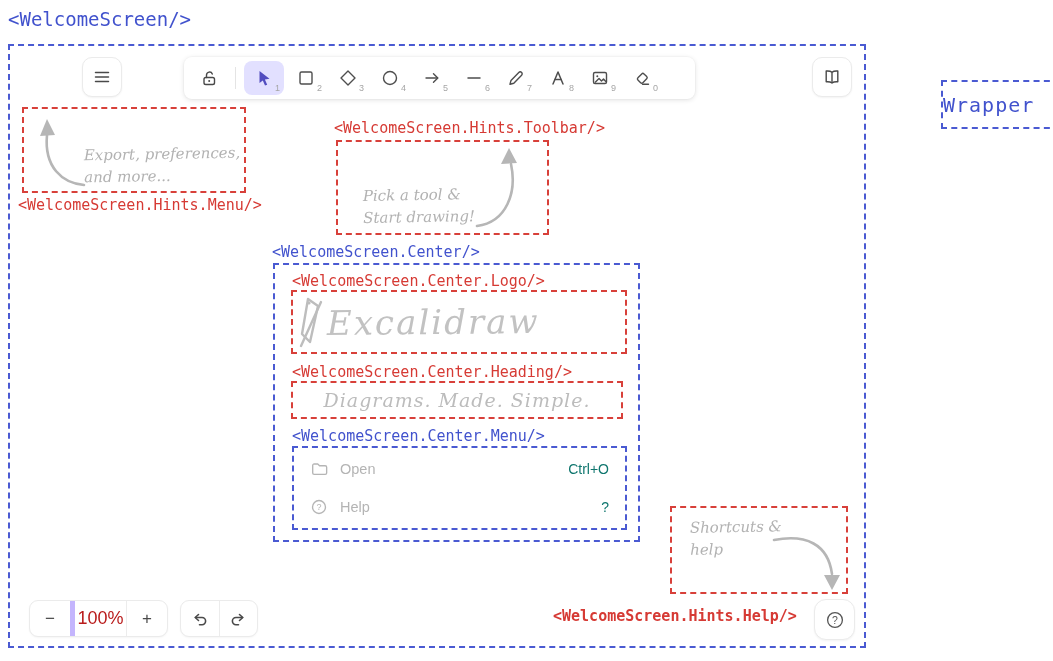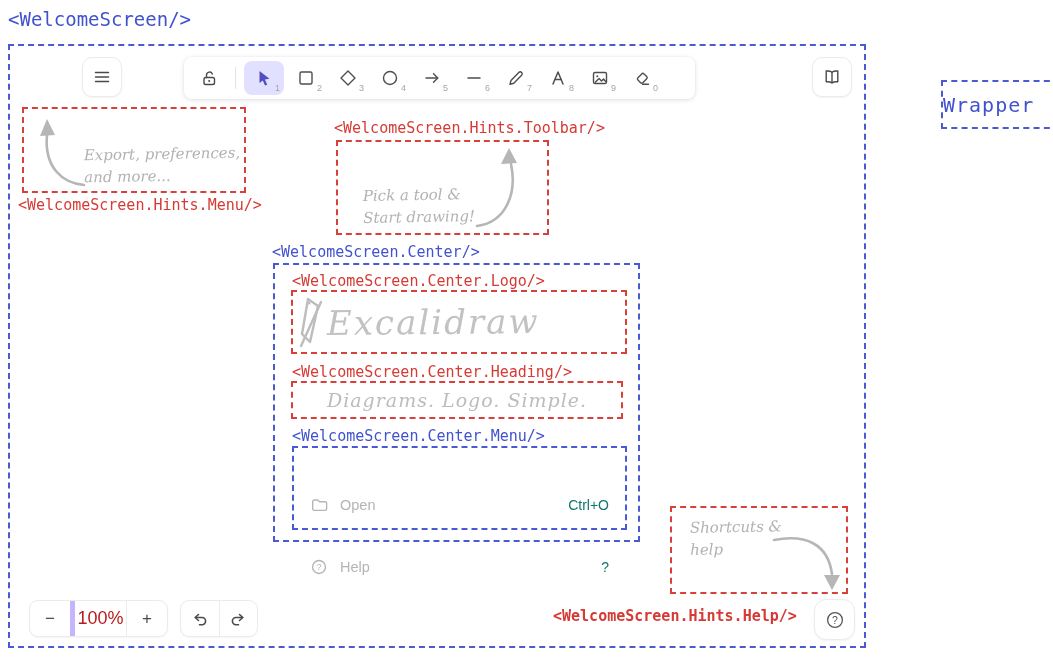--- a/index.html
+++ b/index.html
@@ -68,21 +68,21 @@
 
   .heading-label { left:292px; top:363px; }
   .heading-box   { left:291px; top:381px; width:332px; height:38px;
                    display:flex; align-items:center; justify-content:center; }
   .heading-text  { font-family:"DejaVu Serif", serif; font-style:italic; font-size:19px;
                    color:#bcbcbc; letter-spacing:1px; }
 
   .menu-label { left:292px; top:427px; }
   .menu-box   { left:292px; top:446px; width:335px; height:84px;
                 display:flex; flex-direction:column; justify-content:space-between; padding:8px 6px; }
-  .menu-row   { display:flex; align-items:center; gap:12px; padding:4px 10px; border-radius:6px; cursor:pointer;margin-top:36px; }
+  .menu-row   { display:flex; align-items:center; gap:12px; padding:4px 10px; border-radius:6px; cursor:pointer; }
   .menu-row .mi-label { font-size:14.5px; color:#b4b4b4; flex:1; }
   .menu-row .mi-shortcut { font-size:14px; color:#0f766e; }
 
   
   .zoom-group { position:absolute; left:29px; top:600px; width:139px; height:37px;
                 background:#fff; border:1px solid #ebebeb; border-radius:9px;
                 display:flex; align-items:stretch; box-shadow:0 1px 2px rgba(0,0,0,.04); }
   .zoom-group .cell { display:flex; align-items:center; justify-content:center; cursor:pointer; }
   .zoom-out, .zoom-in { width:40px; font-size:17px; color:#4a4a4a; }
   .zoom-level { flex:1; font-size:18px; color:#b91c1c; border-left:5px solid #c4b5fd;
@@ -253,21 +253,21 @@
         <path d="M15 5 L25 12 L17 48 L9 40 Z"></path>
         <line x1="28" y1="8" x2="8" y2="52"></line>
       </g>
       <circle cx="16" cy="9" r="1.6" fill="#bdbdbd"></circle>
     </svg>
     <span class="logo-text">Excalidraw</span>
   </div>
 
   <div class="ann-label mono red-text heading-label">&lt;WelcomeScreen.Center.Heading/&gt;</div>
   <div class="dash-red heading-box">
-    <span class="heading-text">Diagrams. Logo. Simple.</span>
+    <span class="heading-text">Diagrams. Made. Simple.</span>
   </div>
 
   <div class="ann-label mono blue-text menu-label">&lt;WelcomeScreen.Center.Menu/&gt;</div>
   <div class="dash-blue menu-box">
     <div class="menu-row">
       <svg class="ic" width="18" height="18" viewBox="0 0 20 20">
         <path d="M3 6 a1.6 1.6 0 0 1 1.6 -1.6 h4 l2 2 h6.3 A1.6 1.6 0 0 1 18.5 8 V14.4 a1.6 1.6 0 0 1 -1.6 1.6 H4.6 A1.6 1.6 0 0 1 3 14.4 Z" fill="none" stroke="#b5b5b5" stroke-width="1.5" stroke-linejoin="round"></path>
       </svg>
       <span class="mi-label">Open</span>
       <span class="mi-shortcut">Ctrl+O</span>

